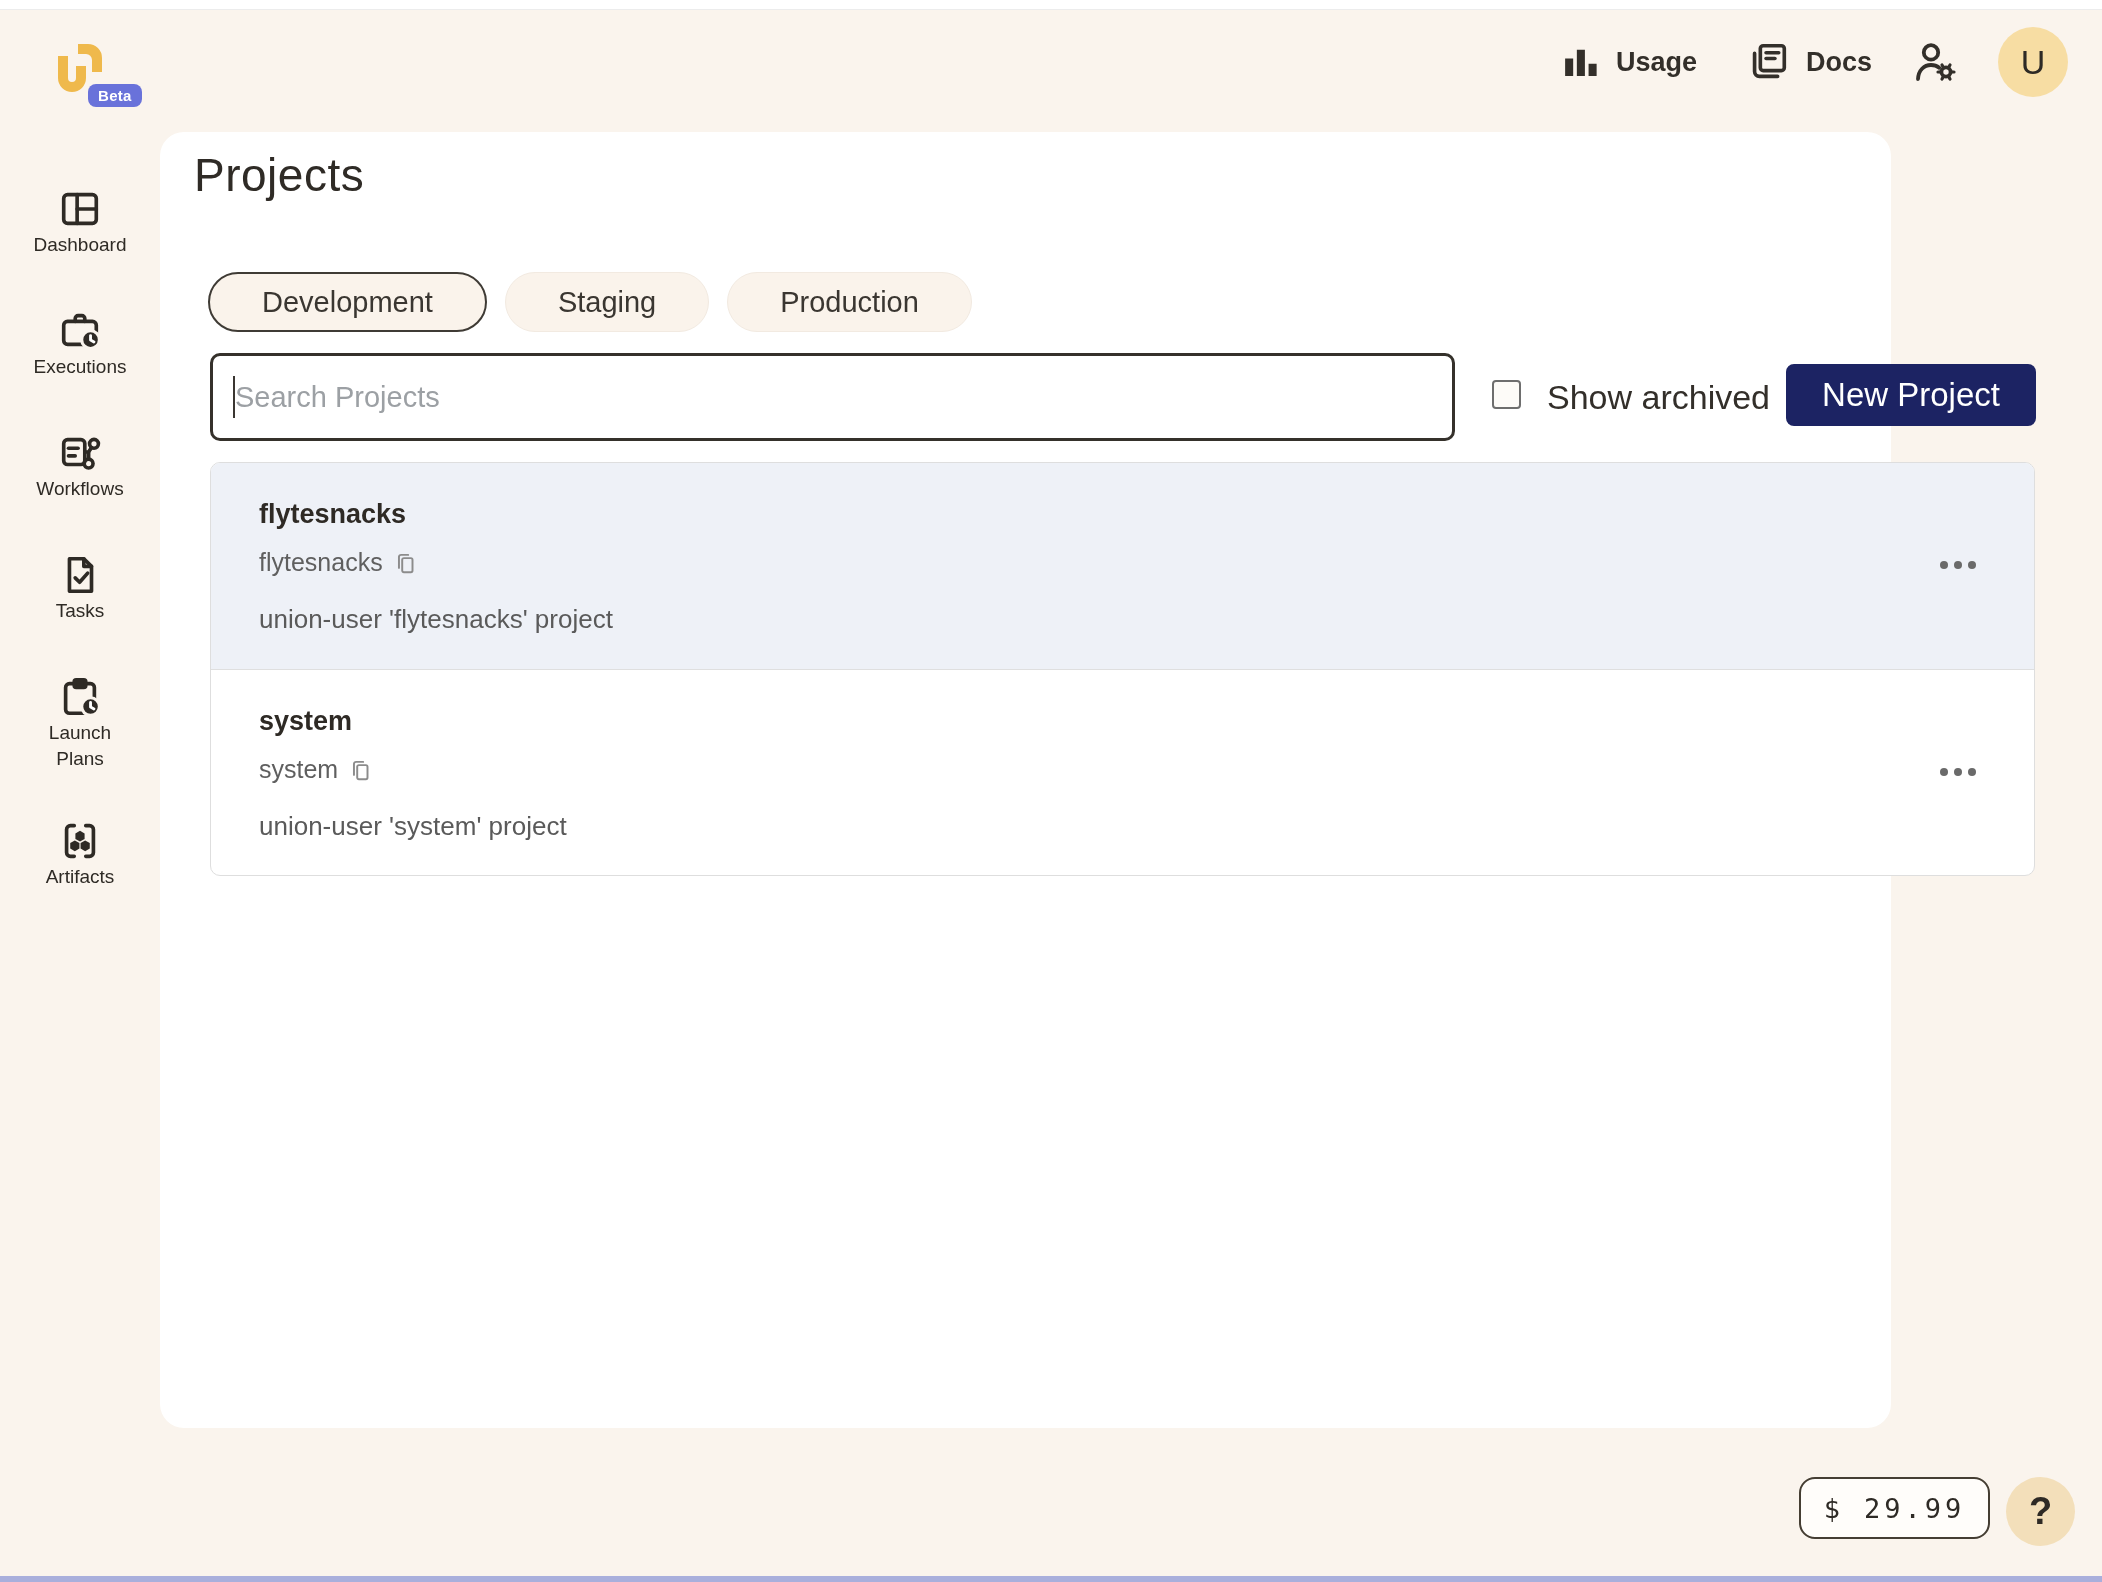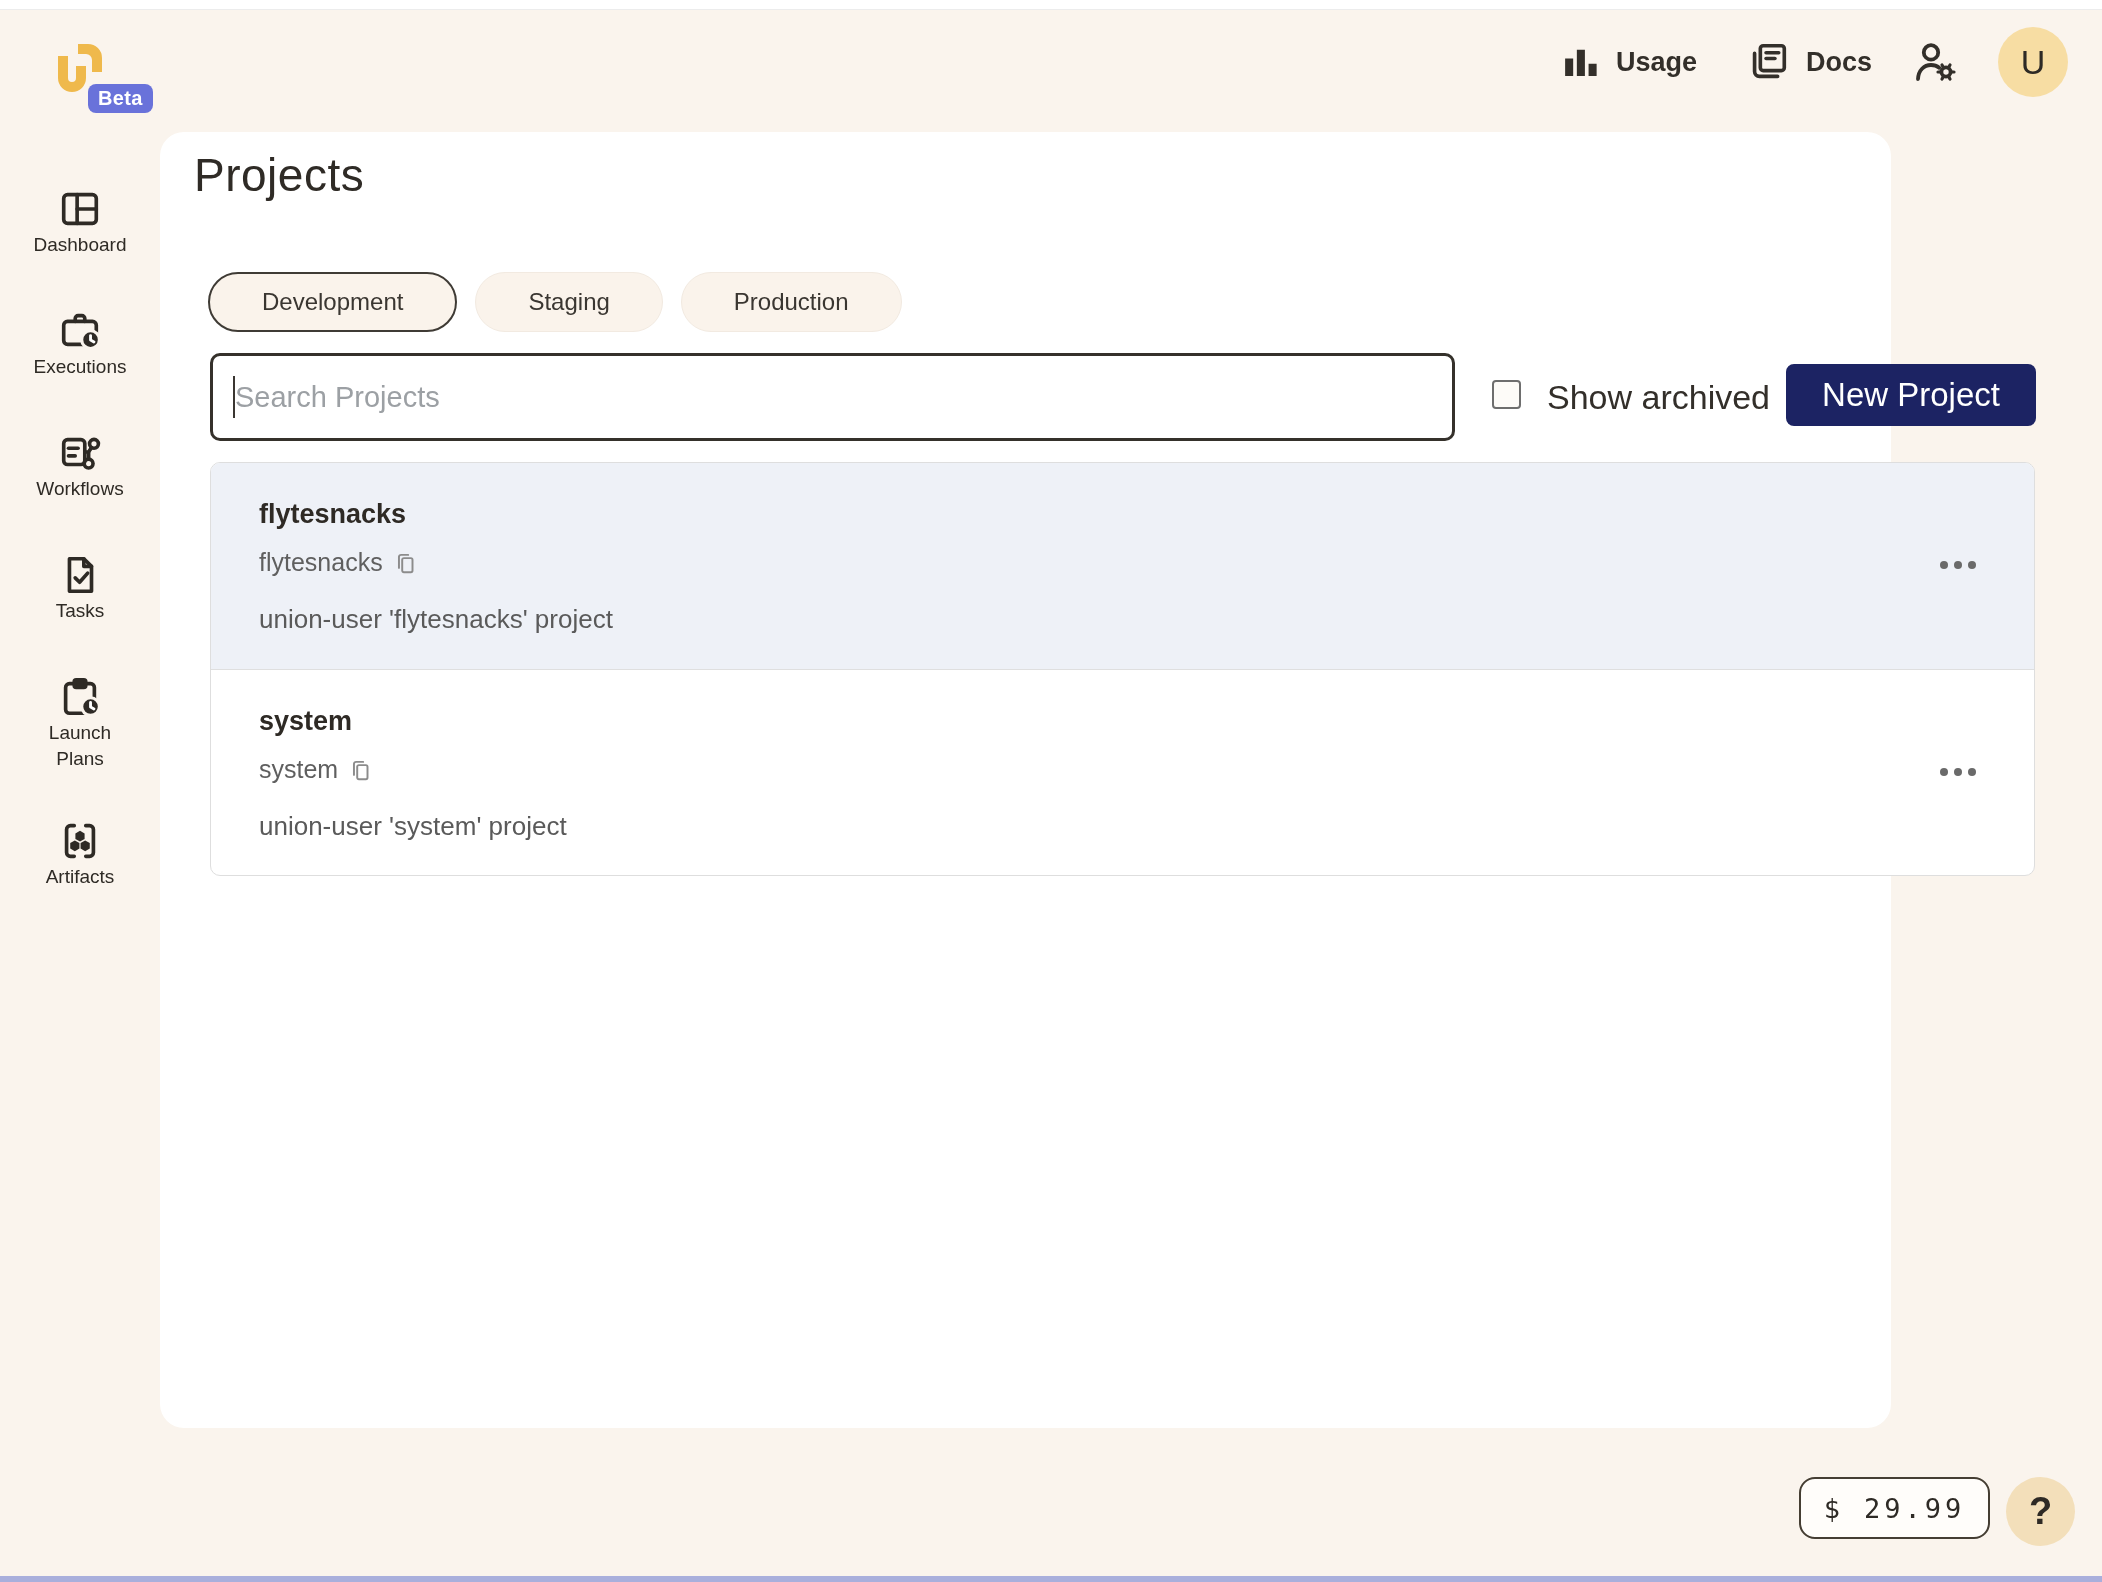--- a/index.html
+++ b/index.html
@@ -11,21 +11,21 @@
     color:#32302B;
   }
   .top-strip { position:absolute; top:0; left:0; width:2102px; height:10px; background:#FFFFFF; border-bottom:1px solid #ECECEC; }
   .bottom-strip { position:absolute; bottom:0; left:0; width:2102px; height:6px; background:#A9AFDC; }
 
   
   .logo-wrap { position:absolute; left:48px; top:36px; width:96px; height:78px; cursor:pointer; }
   .beta-badge {
     position:absolute; left:40px; top:48px;
     background:#6972DA; color:#FFFFFF;
-    font-size:20px; font-weight:bold;
+    font-size:15px; font-weight:bold;
     padding:3px 10px; border-radius:8px; letter-spacing:.3px;
   }
 
   
   .topbar { position:absolute; top:26px; right:34px; height:72px; display:flex; align-items:center; }
   .topbar .item { display:flex; align-items:center; gap:15px; cursor:pointer; }
   .topbar .label { font-size:27px; font-weight:bold; color:#332F2A; }
   .gap48 { width:48px; } .gap38 { width:38px; } .gap40 { width:40px; }
   .avatar {
     width:70px; height:70px; border-radius:50%;
@@ -43,21 +43,21 @@
   .panel {
     position:absolute; left:160px; top:132px; width:1731px; height:1296px;
     background:#FFFFFF; border-radius:24px;
   }
   .page-title { position:absolute; left:34px; top:16px; font-size:46px; font-weight:500; color:#2F2B26; letter-spacing:.5px; }
 
   .tabs { position:absolute; left:48px; top:140px; display:flex; gap:18px; }
   .tab-pill {
     height:60px; display:flex; align-items:center; justify-content:center;
     padding:8px 52px; border-radius:30px; background:#FAF3EB;
-    border:1px solid #F2EAE1; font-size:24px; color:#3A3631; cursor:pointer; white-space:nowrap;
+    border:1px solid #F2EAE1; font-size:29px; color:#3A3631; cursor:pointer; white-space:nowrap;
   }
   .tab-pill.selected { border:2px solid #3F3B35; }
 
   .search-row { position:absolute; left:50px; top:221px; width:1817px; height:90px; }
   .search-input {
     position:absolute; left:0; top:0; width:1245px; height:88px;
     border:3px solid #35312B; border-radius:10px; background:#FFFFFF;
     font-size:29px; color:#32302B; padding:0 22px;
     font-family:"Liberation Sans", sans-serif; outline:none;
   }

